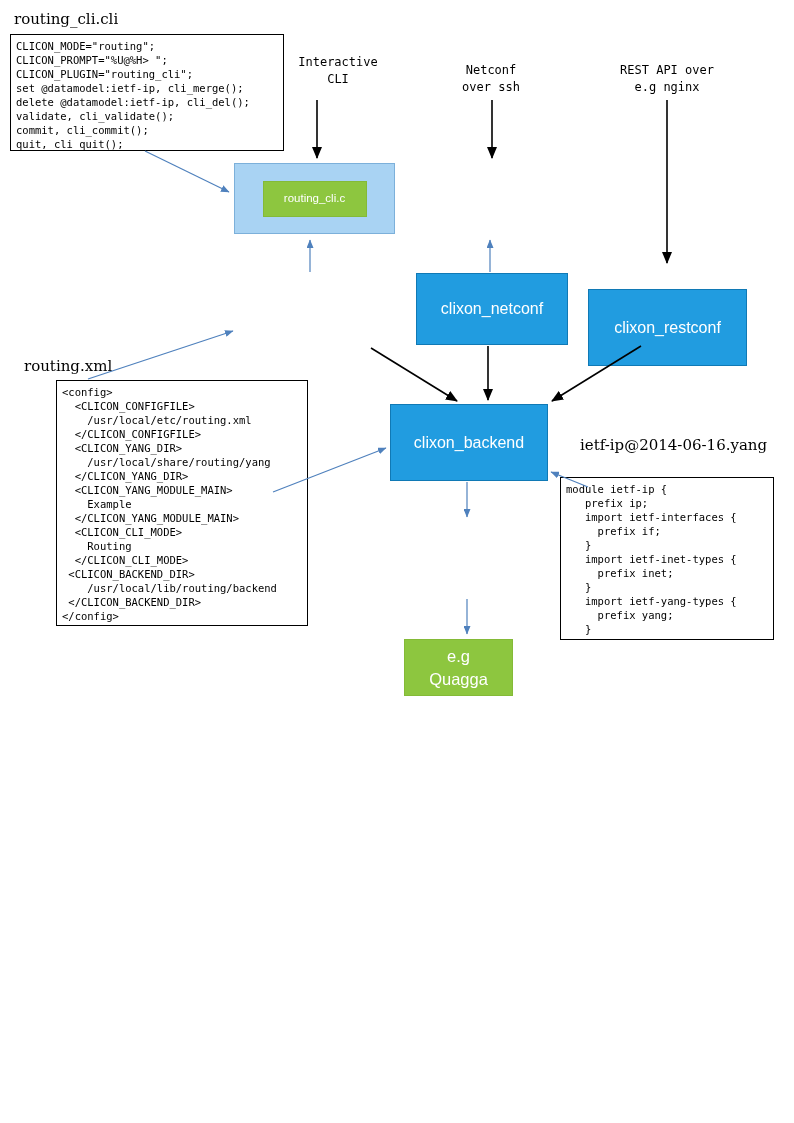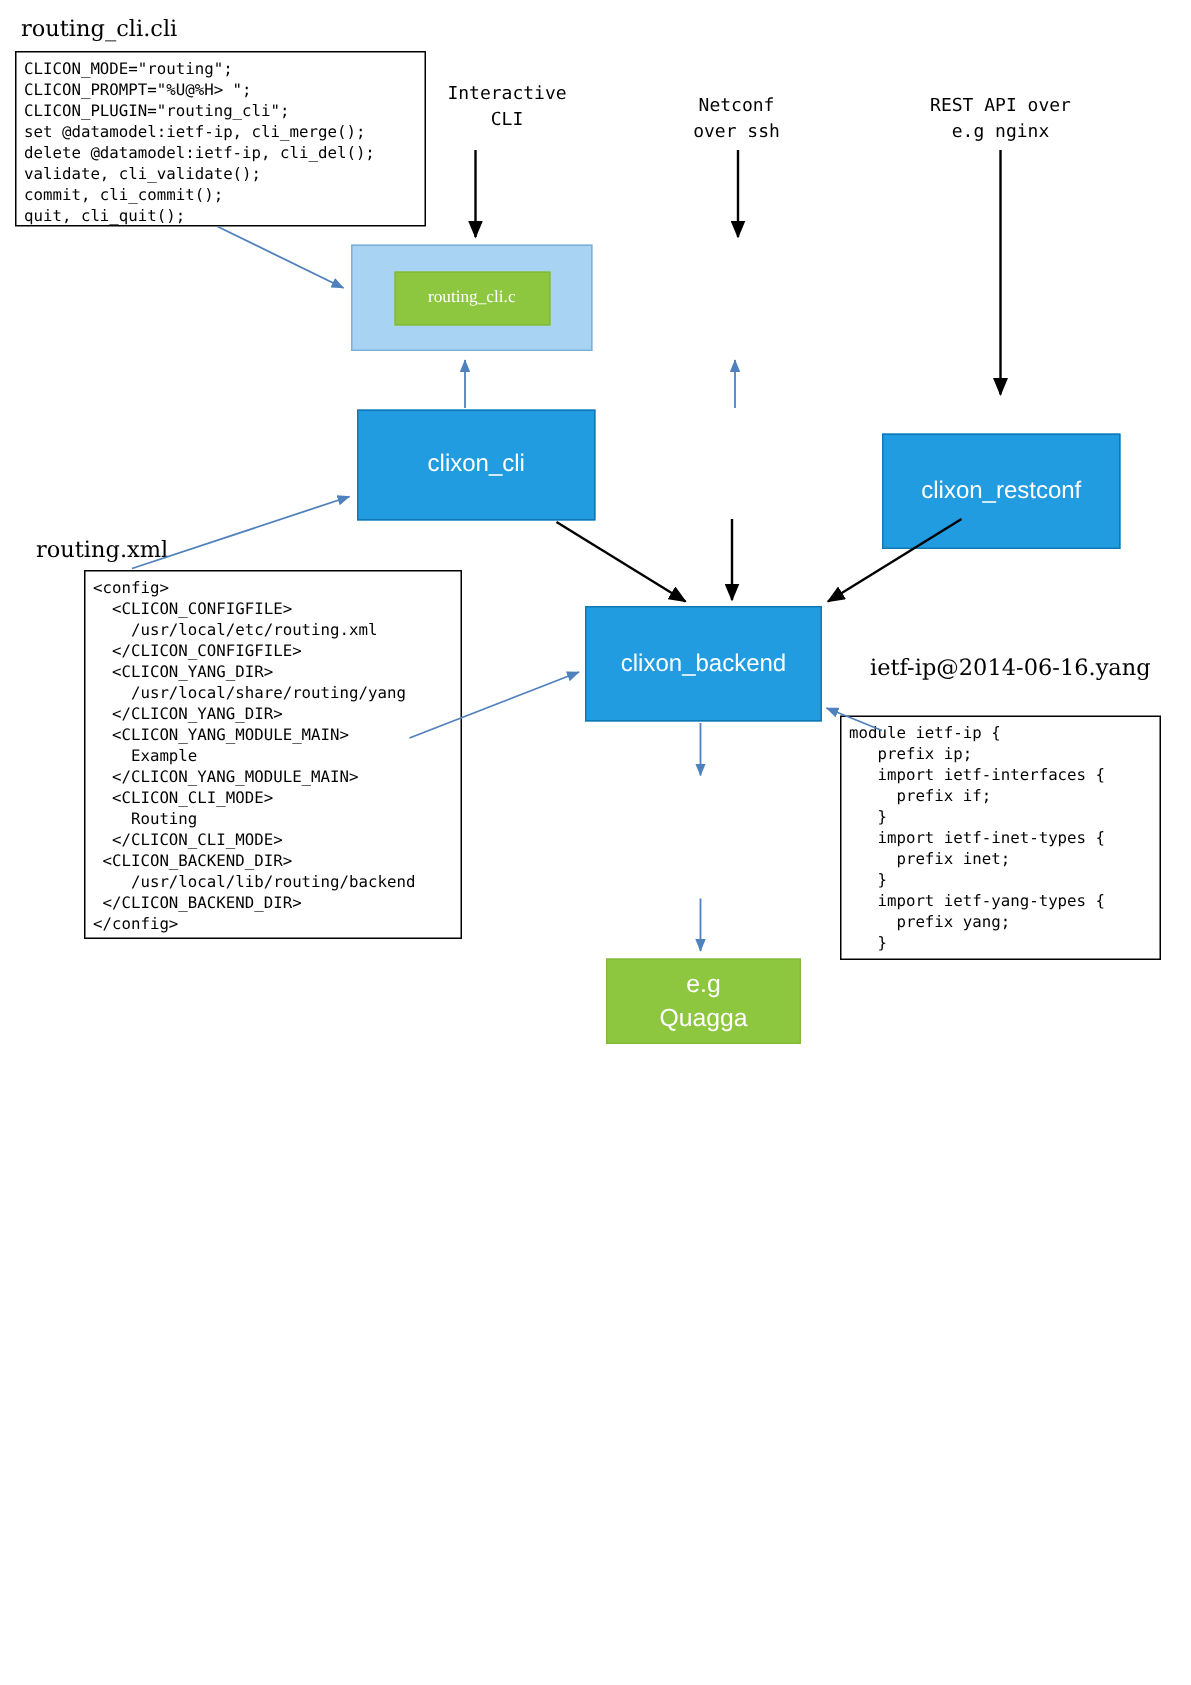--- a/index.html
+++ b/index.html
@@ -175,23 +175,23 @@
      prefix if;
    }
    import ietf-inet-types {
      prefix inet;
    }
    import ietf-yang-types {
      prefix yang;
    }</pre>
 
   <div class="panel" style="left:234px; top:163px; width:161px; height:71px;">
-    <div class="greenchip" style="width:104px; height:36px;font-family:Liberation Serif, serif;">routing_cli.c</div>
+    <div class="greenchip" style="width:104px; height:36px;">routing_cli.c</div>
   </div>
 
-  <div class="node" style="left:238px; top:273px; width:159px; height:74px;">clixon_cli</div>
+  <div class="node" style="left:416px; top:273px; width:152px; height:72px;">clixon_netconf</div>
   <div class="node" style="left:588px; top:268px; width:159px; height:77px;margin-top:21px;">clixon_restconf</div>
   <div class="node" style="left:390px; top:404px; width:158px; height:77px;text-align:right;">clixon_backend</div>
 
-  <div class="quagga" style="left:404px; top:639px; width:130px; height:57px;">e.g
+  <div class="quagga" style="left:404px; top:639px; width:109px; height:57px;">e.g
 Quagga</div>
 
 </div>
 
 </body></html>

